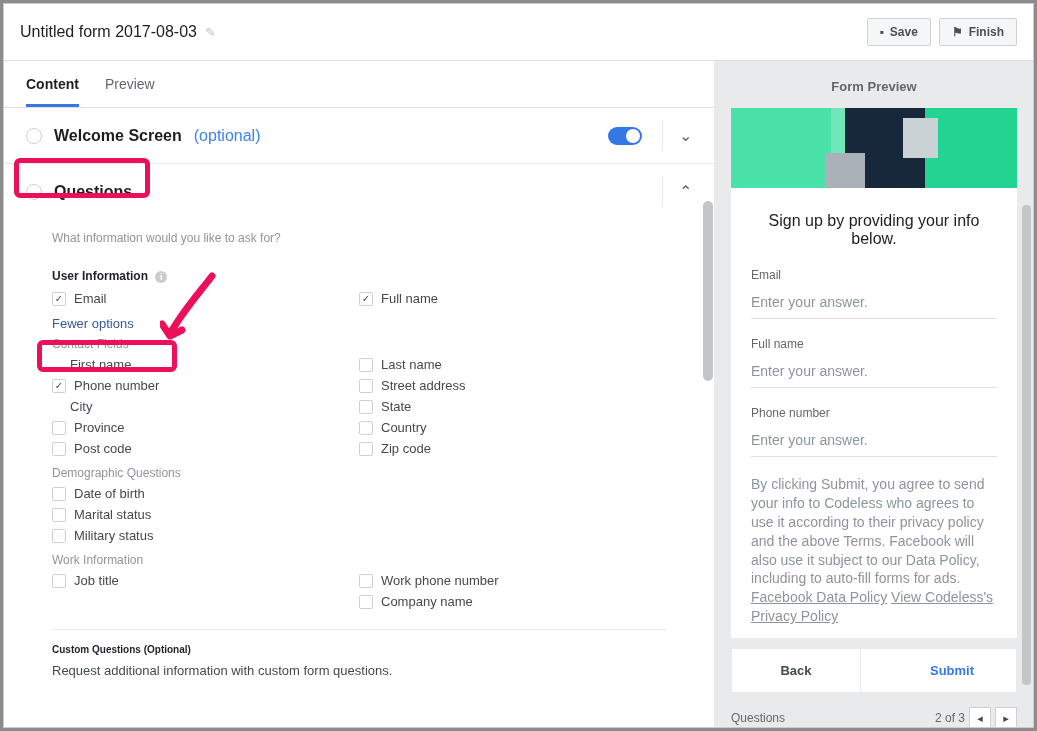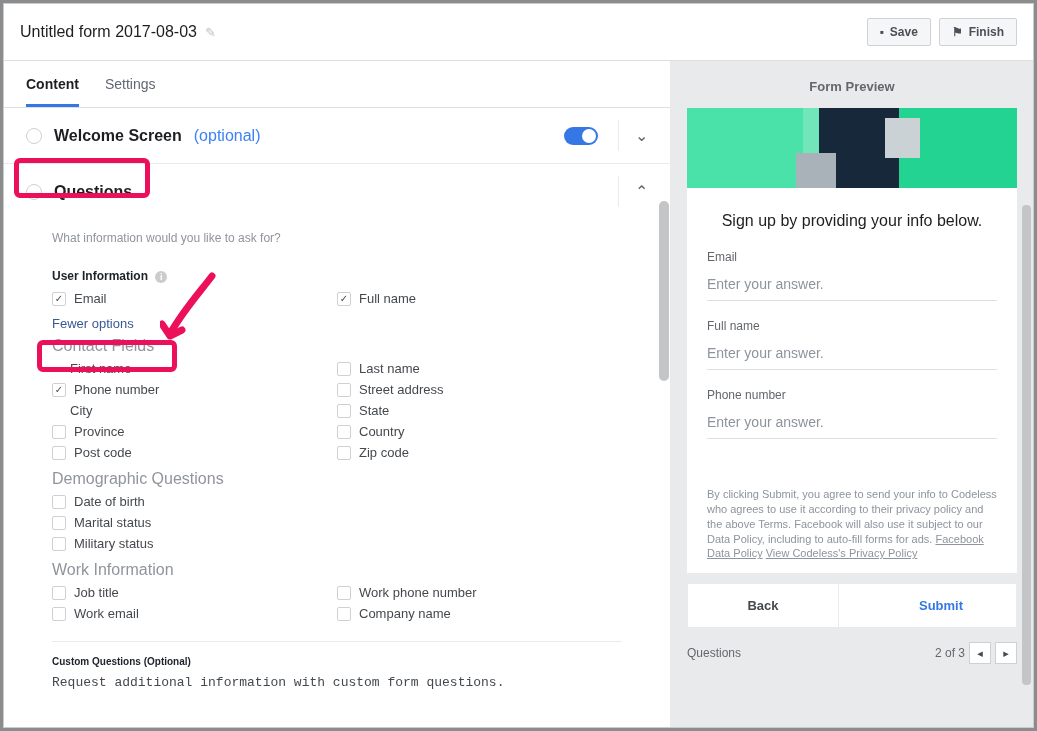--- a/index.html
+++ b/index.html
@@ -43,38 +43,38 @@
 .q-body { padding: 0 48px; }
 .helper { font-size: 12px; color: #90949c; margin: 12px 0 14px; }
 .sub-head { font-size: 12px; font-weight: bold; color: #1d2129; margin-bottom: 8px; margin-top: 24px; }
 .sub-head .info { display:inline-block; width:12px; height:12px; border-radius:50%; background:#ccc; color:#fff; font-size:9px; line-height:12px; text-align:center; margin-left:4px; vertical-align: middle;}
 .two-col { display: flex; }
 .two-col > div { flex: 1; }
 .chk-row { display: flex; align-items: center; gap: 8px; font-size: 13px; color: #44494f; margin-bottom: 6px; }
 .chk { width: 14px; height: 14px; border: 1px solid #ced0d4; border-radius: 2px; display: inline-flex; align-items: center; justify-content: center; font-size: 10px; color: #44494f; }
 .chk.on::before { content: "✓"; }
 .link-blue { color: #385898; font-size: 13px; margin: 4px 0 6px; display: block; cursor: pointer; }
-.cat-label { font-size: 16px; color: #90949c; margin: 4px 0 6px; }
+.cat-label { font-size: 12px; color: #90949c; margin: 4px 0 6px; }
 .thin-sep { border-top: 1px solid #e9eaeb; margin: 14px 0; }
 .cq-head { font-size: 10px; font-weight: bold; color: #1d2129; margin-bottom: 8px; }
-.cq-sub { font-size: 13px; color: #44494f; margin-bottom: 4px; font-family: Liberation Mono, monospace; }
-
-.right { width: 362px; background: #e9eaeb; display: flex; flex-direction: column; padding: 0 0 0 0; }
+.cq-sub { font-size: 13px; color: #44494f; margin-bottom: 4px; }
+
+.right { width: 318px; background: #e9eaeb; display: flex; flex-direction: column; padding: 0 0 0 0; }
 .fp-title { text-align: center; font-size: 13px; font-weight: bold; color: #63676c; padding: 18px 0 14px; }
 .pixelated { margin: 0 16px; height: 80px; position: relative; overflow: hidden; }
 .pixelated .bg {position:absolute; inset:0; background: linear-gradient(90deg,#4be2a9 0 35%, #71e6bb 35% 55%, #22d392 55% 100%);}
 .pixelated .dark { position:absolute; left: 40%; top: 0; width: 80px; height: 80px; background: #17283a; }
 .pixelated .grey1 { position:absolute; left: 33%; top: 45px; width: 40px; height: 35px; background: #a9b2b8; }
 .pixelated .grey2 { position:absolute; left: 60%; top: 10px; width: 35px; height: 40px; background: #cbd2d5; }
 .pv-card { margin: 0 16px 10px; background: #fff; padding: 18px 20px 12px; position: relative; }
 .pv-headline { text-align: center; font-size: 16px; color: #1c1e21; margin: 6px 0 20px; }
 .pv-label { font-size: 12px; color: #63676c; margin-bottom: 6px; }
 .pv-input { border: none; border-bottom: 1px solid #dddfe2; width: 100%; padding: 6px 0 8px; font-size: 14px; color: #8d949e; margin-bottom: 18px; background: transparent; }
 .pv-input::placeholder { color: #8d949e; }
-.disclaimer { font-size: 11px; color: #8d949e; line-height: 1.35; margin-top: 30px; }
+.disclaimer { font-size: 14px; color: #8d949e; line-height: 1.35; }
 .disclaimer .u { color: #8d949e; text-decoration: underline; cursor:pointer; }
 .pv-actions { margin: 0 16px; background: #fff; display: flex; border: 1px solid #e9eaeb; gap: 27px; }
 .pv-btn { flex: 1; text-align: center; padding: 14px 0; font-size: 13px; font-weight: bold; cursor: pointer; }
 .pv-back { color: #44494f; border-right: 1px solid #e9eaeb; }
 .pv-submit { color: #3578e5; }
 .pager-row { margin: 0 16px; padding: 14px 0 10px; display: flex; align-items: center; font-size: 12px; color: #63676c; }
 .pager-row .caret { width: 22px; height: 22px; border: 1px solid #ced0d4; background: #fff; display: inline-flex; align-items: center; justify-content: center; margin-left: 4px; cursor: pointer; color: #44494f; font-size: 11px; }
 .right-scroll-indicator { position: absolute; right: 2px; top: 144px; width: 9px; height: 480px; background: #c3c5c7; border-radius: 4px; }
 .right-col-wrap { position:relative; flex:1; }
 
@@ -100,21 +100,21 @@
     <div class="btn">
       <span>⚑</span>
       <span>Finish</span>
     </div>
   </div>
 
   <div class="body-row">
     <div class="left">
       <div class="tabs">
         <div class="tab active">Content</div>
-        <div class="tab">Settings</div>
+        <div class="tab">Preview</div>
       </div>
 
       <div class="scroll-area">
         <div class="section-row">
           <span class="radio-dot"></span>
           <span class="sect-title">Welcome Screen</span>
           <span class="sect-opt">(optional)</span>
           <span class="spacer"></span>
           <span class="toggle"></span>
           <span class="chevron">⌄</span>
@@ -214,24 +214,20 @@
             </div>
           </div>
 
           <div class="cat-label">Work Information</div>
           <div class="two-col">
             <div>
               <div class="chk-row">
                   <span class="chk"></span>
                   <span>Job title</span>
                 </div>
-              <div class="chk-row">
-                  <span class="chk"></span>
-                  <span>Work email</span>
-                </div>
             </div>
             <div>
               <div class="chk-row">
                   <span class="chk"></span>
                   <span>Work phone number</span>
                 </div>
               <div class="chk-row">
                   <span class="chk"></span>
                   <span>Company name</span>
                 </div>

